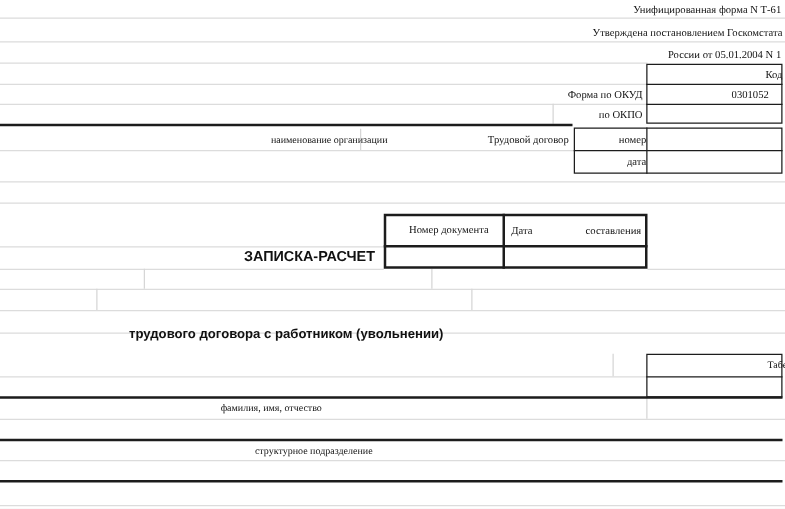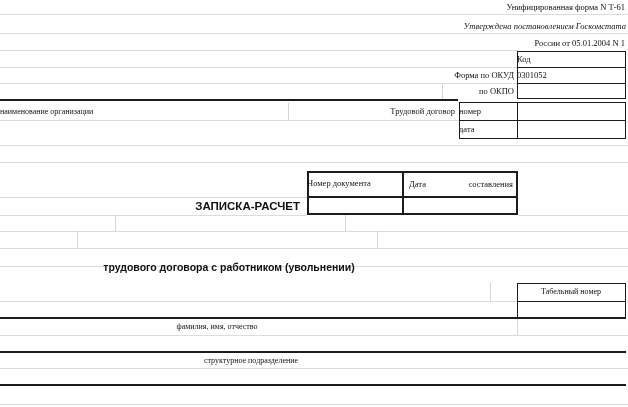--- a/index.html
+++ b/index.html
@@ -7,21 +7,21 @@
         font-family:"Liberation Serif",serif;color:#111;}
   .fh{position:absolute;height:1px;background:#dcdcdc;}           
   .fv{position:absolute;width:1px;background:#d6d6d6;}            
   .dh{position:absolute;height:2px;background:#1c1c1c;}           
   .dh1{position:absolute;height:1px;background:#1c1c1c;}          
   .dv{position:absolute;width:1px;background:#1c1c1c;}            
   .box{position:absolute;border:1px solid #1c1c1c;box-sizing:border-box;}
   .box2{position:absolute;border:2px solid #1c1c1c;box-sizing:border-box;}
   .t{position:absolute;font-size:8.5px;line-height:16px;white-space:nowrap;}
   .s{font-size:8px;}
-  .ctr{text-align:left;}
+  .ctr{text-align:right;}
   .rt{text-align:right;}
   .cx{transform:translateX(-50%);}
   .b{font-family:"Liberation Sans",sans-serif;font-weight:bold;}
   .flexjust{position:absolute;display:flex;justify-content:space-between;align-items:center;
             box-sizing:border-box;padding:0 5px;font-size:8.5px;white-space:nowrap;}
 </style>
 </head>
 <body>
 
 <div id="page">
@@ -53,21 +53,21 @@
   <div class="fv" style="left:377px;top:231px;height:17px;"></div>
   <div class="fv" style="left:490px;top:283px;height:18px;"></div>
   <div class="fv" style="left:517px;top:318px;height:17px;"></div>
 
   <div class="dh" style="left:0;top:99px;width:458px;"></div>
   <div class="dh" style="left:0;top:317px;width:626px;"></div>
   <div class="dh" style="left:0;top:351px;width:626px;"></div>
   <div class="dh" style="left:0;top:384px;width:626px;"></div>
 
   <div class="t rt" style="right:3px;top:0;line-height:14px;margin-left:37px;">Унифицированная форма N Т-61</div>
-  <div class="t rt" style="right:2px;top:19px;line-height:14px;font-style:italic;">Утверждена постановлением Госкомстата</div>
+  <div class="t rt" style="right:2px;top:19px;line-height:14px;">Утверждена постановлением Госкомстата</div>
   <div class="t rt" style="right:3px;top:36px;line-height:14px;">России от 05.01.2004 N 1</div>
 
   <div class="box" style="left:517px;top:51px;width:109px;height:48px;"></div>
   <div class="dh1" style="left:517px;top:67px;width:109px;"></div>
   <div class="dh1" style="left:517px;top:83px;width:109px;"></div>
   <div class="t ctr" style="left:517px;top:51px;width:109px;">Код</div>
   <div class="t rt" style="right:114px;top:67px;">Форма по ОКУД</div>
   <div class="t ctr" style="left:517px;top:67px;width:98px;">0301052</div>
   <div class="t rt" style="right:114px;top:83px;">по ОКПО</div>
   <div class="t ctr" style="left:517px;top:83px;width:109px;"></div>

